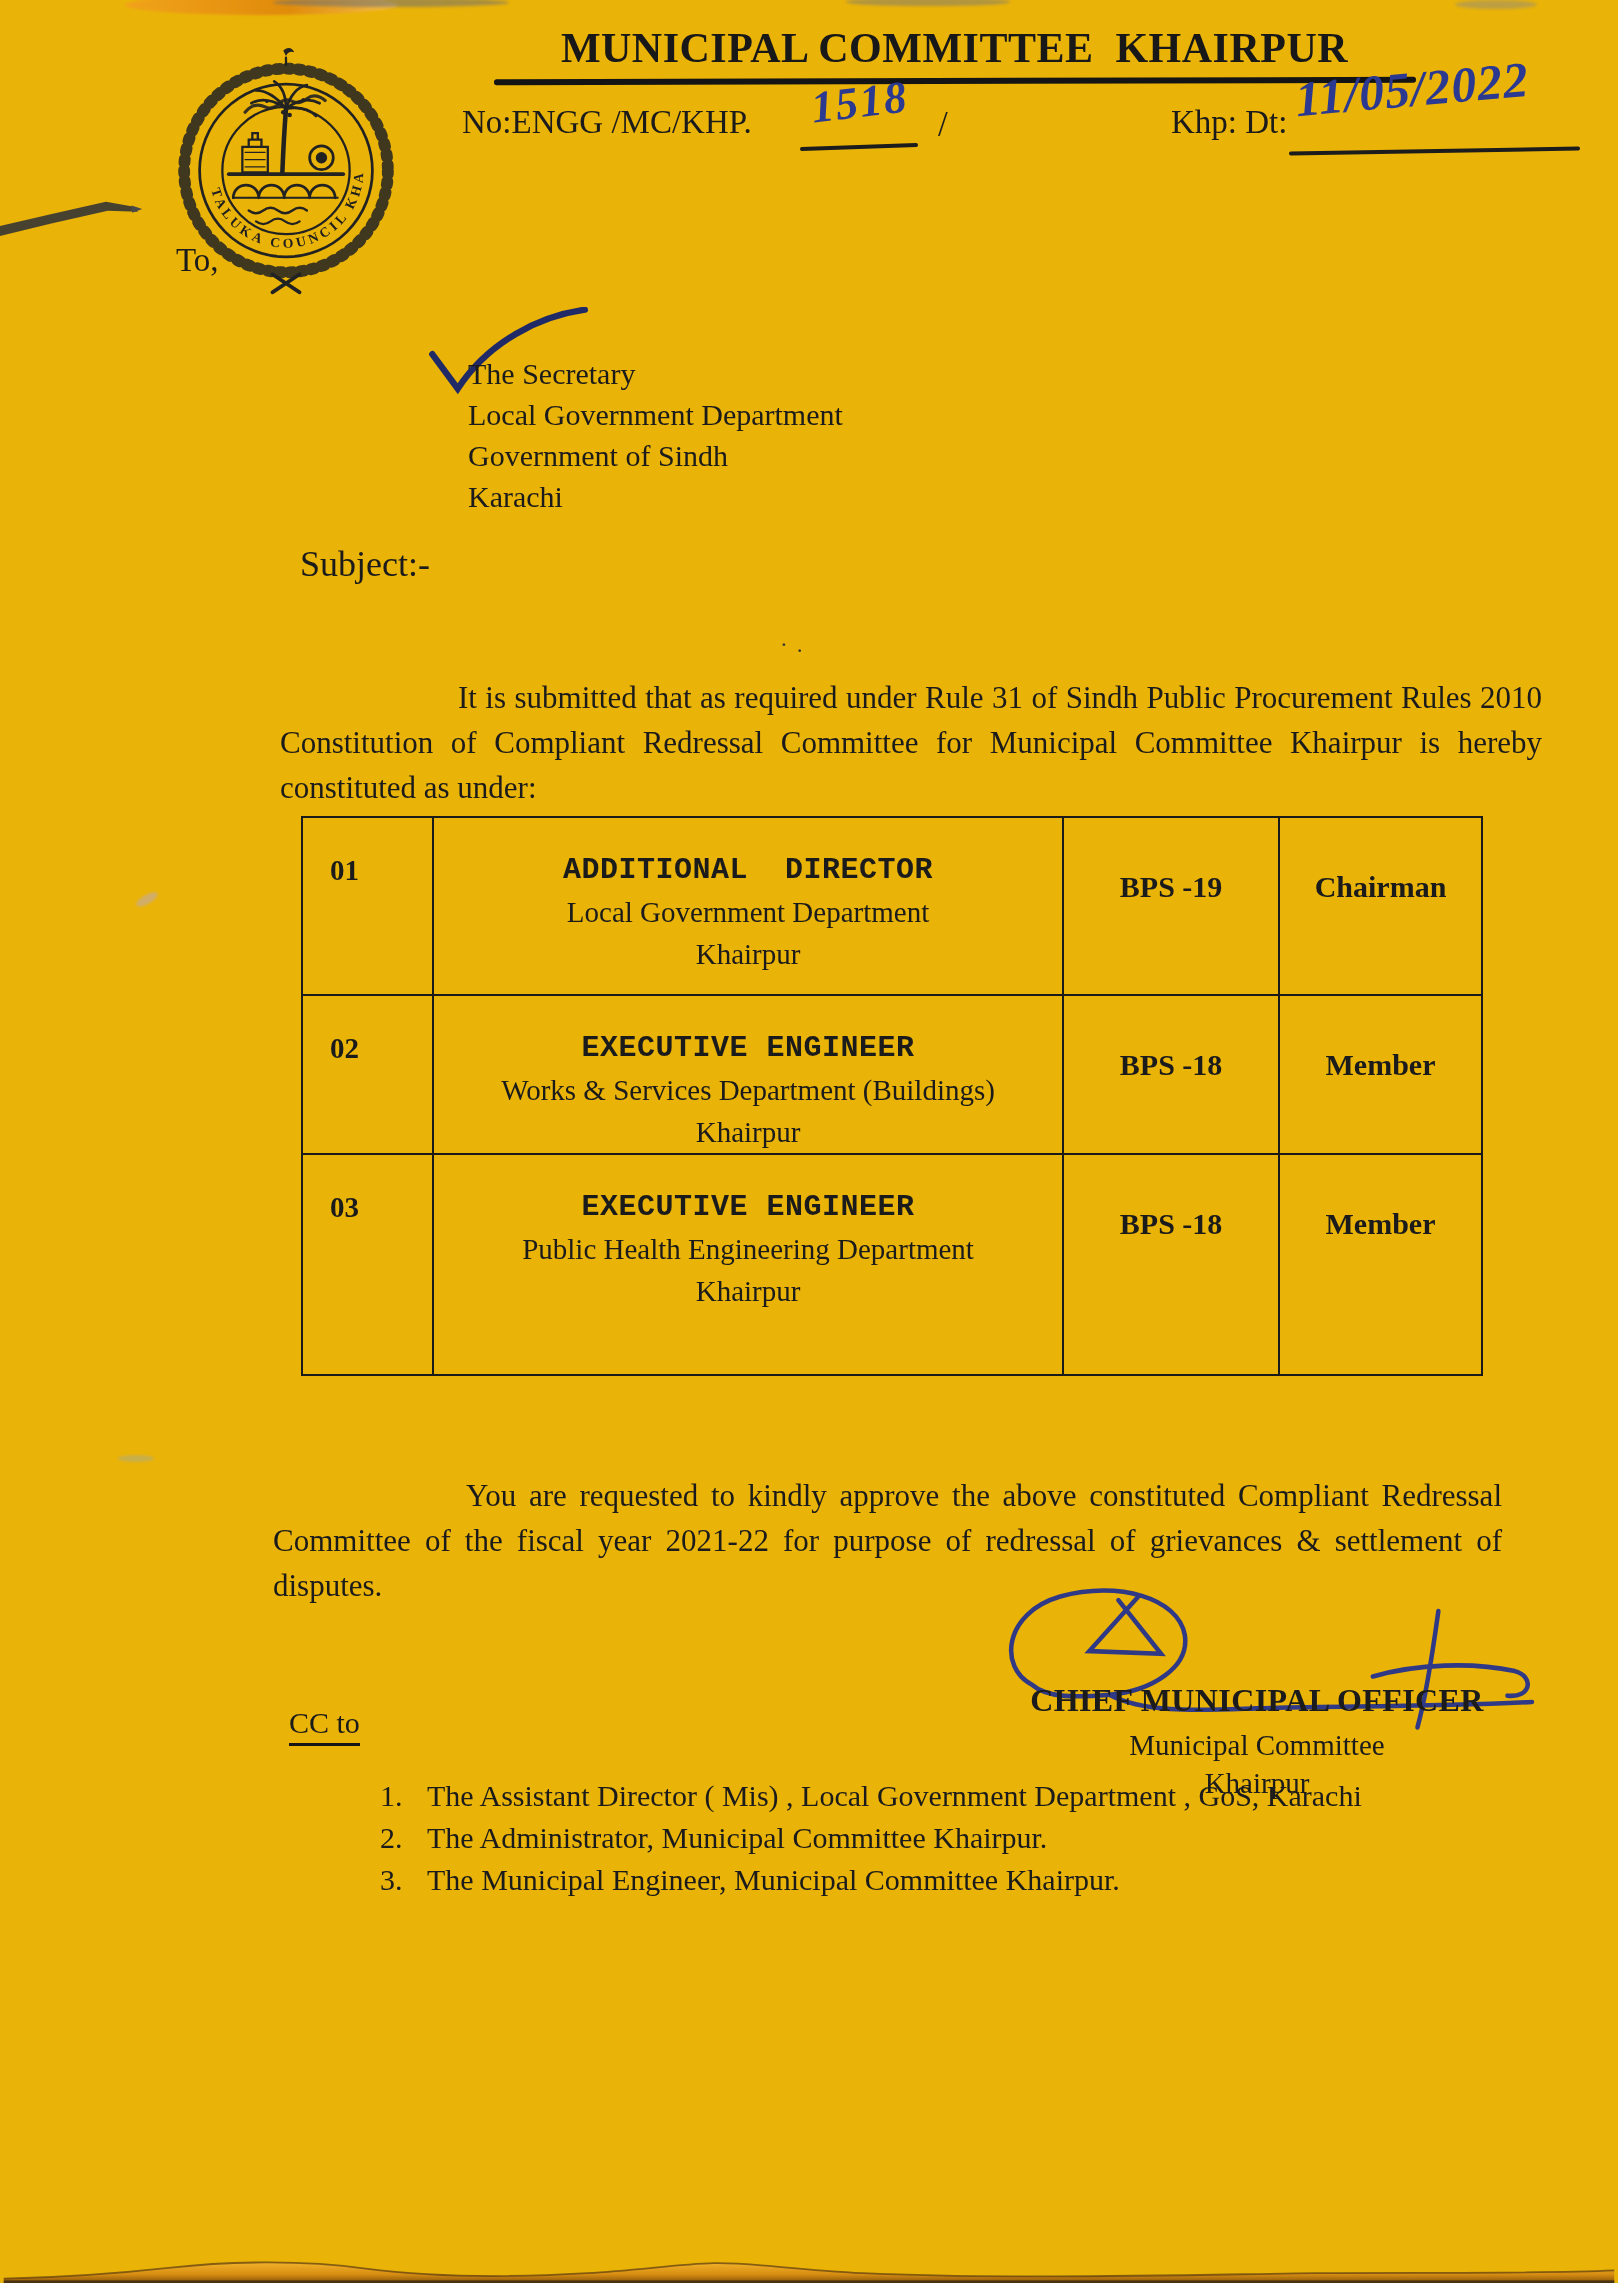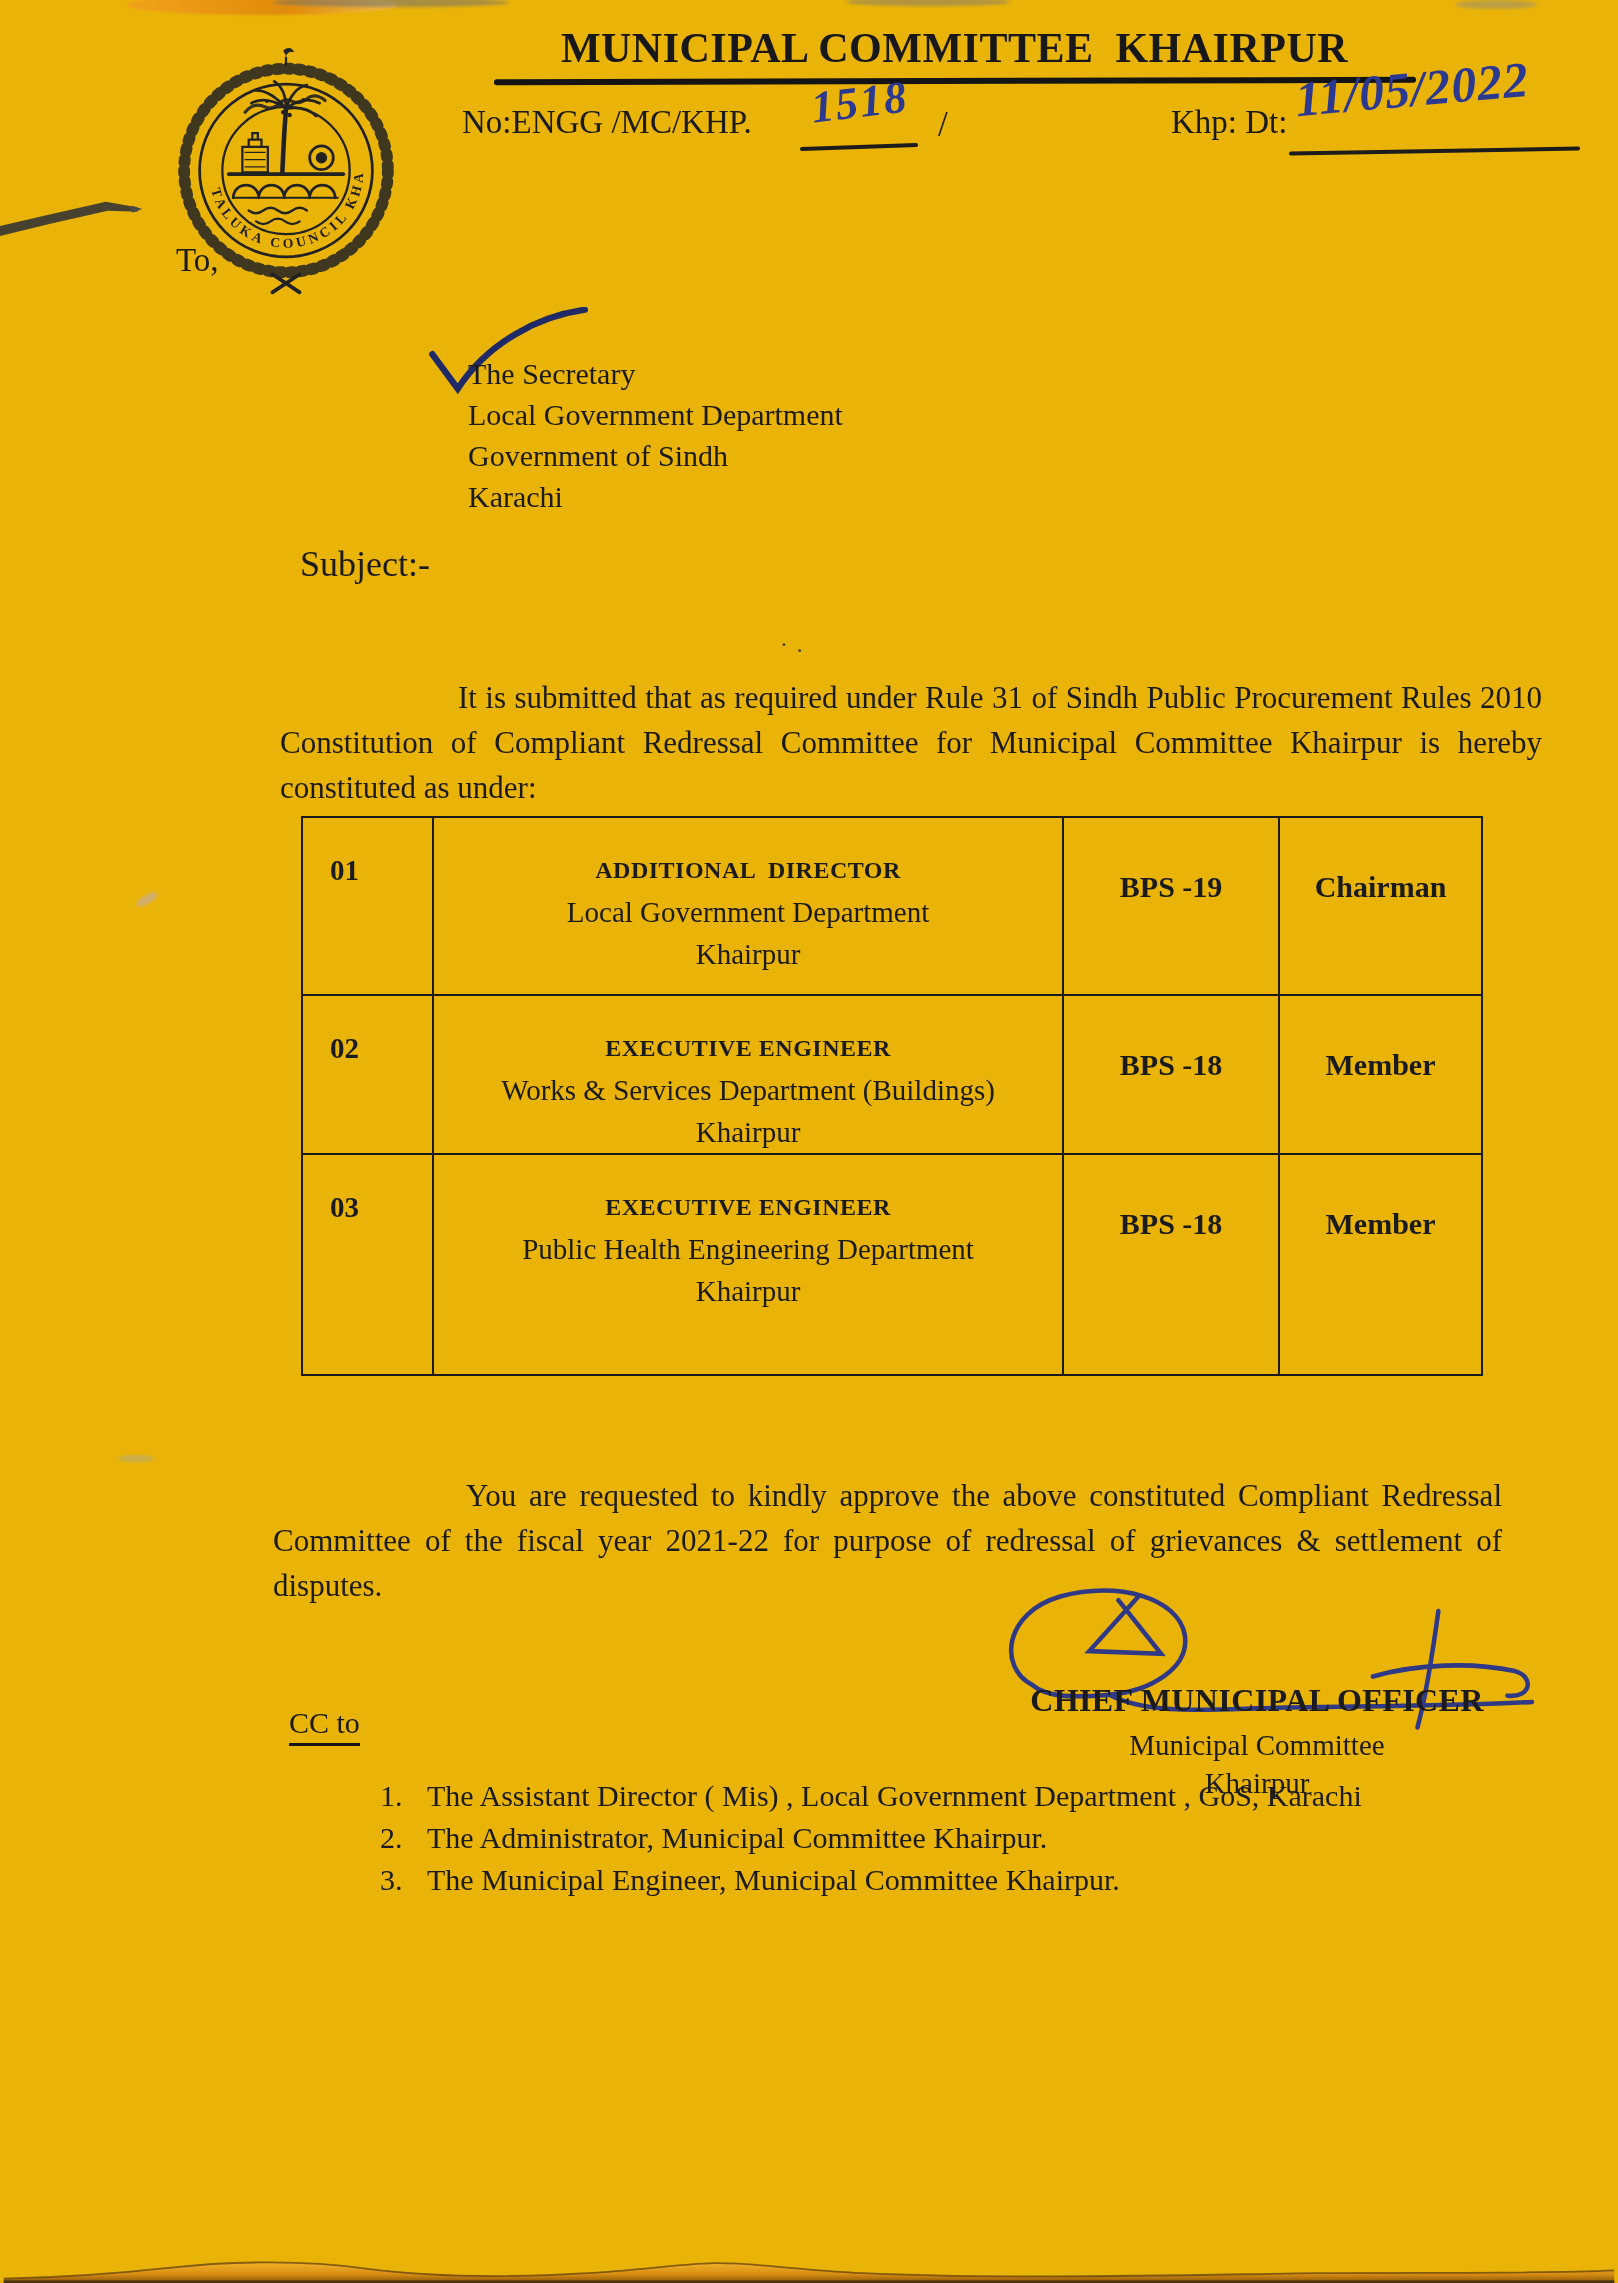--- a/index.html
+++ b/index.html
@@ -57,21 +57,21 @@
     text-indent:178px; text-align:justify; }
 
   
   .committee-table { left:289px; top:816px; width:1182px; border-collapse:collapse;margin-left:12px; }
   .committee-table td { border:2.7px solid #1a1a1a; vertical-align:top; }
   .committee-table tr.r1 td { height:178px; }
   .committee-table tr.r2 td { height:144px; }
   .committee-table tr.r3 td { height:221px; }
   td.c-no { padding:36px 0 0 27px; font-size:29px; font-weight:600; }
   td.c-desc { text-align:center; padding-top:31px; line-height:42px; }
-  .row-title { font-size:24px; font-weight:bold; letter-spacing:0.5px; }
+  .row-title { font-size:30px; font-weight:bold; letter-spacing:0.5px;font-family:Liberation Mono, monospace; }
   .row-dept, .row-city { font-size:29px; }
   td.c-bps, td.c-role { text-align:center; padding-top:52px; font-size:30px; font-weight:bold; }
 
   .closing-para { left:273px; top:1473px; width:1229px; font-size:31px; line-height:45px;
     text-indent:193px; text-align:justify; }
 
   .sig-svg { left:982px; top:1580px; }
   .sig-title { left:1016px; top:1682px; width:482px; text-align:center; font-size:32px;
     font-weight:bold; letter-spacing:0.4px; }
   .sig-org-block { left:1016px; top:1726px; width:482px; text-align:center;

